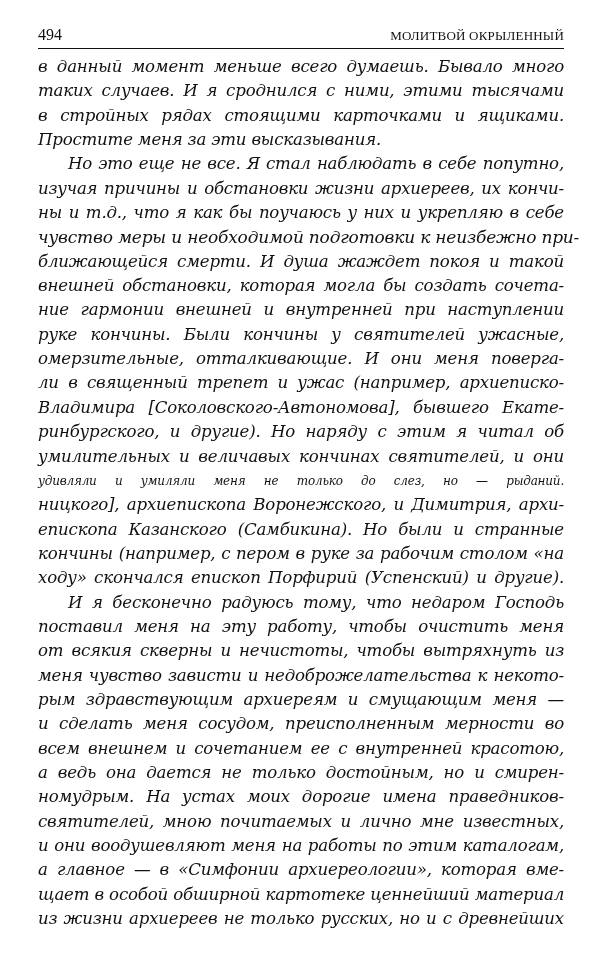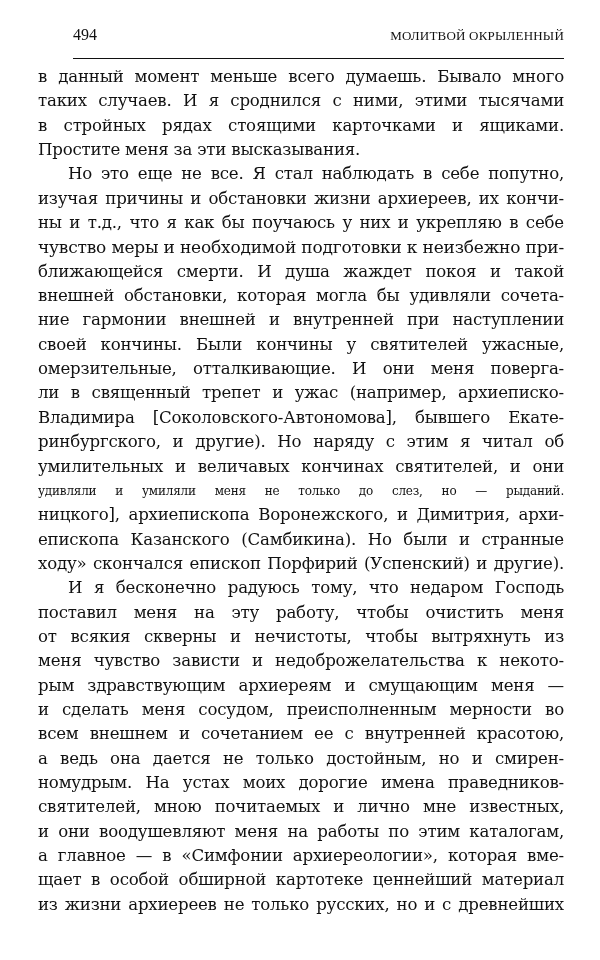--- a/index.html
+++ b/index.html
@@ -1,23 +1,23 @@
 <!DOCTYPE html>
 <html><head>
 <meta charset="utf-8">
 <style>
   html, body { margin: 0; padding: 0; background: #ffffff; }
   body { width: 600px; height: 960px; overflow: hidden; position: relative; }
   .page { position: absolute; left: 38px; top: 18px; width: 526px; }
   .header { display: flex; justify-content: space-between; align-items: flex-end;
-    height: 26px; border-bottom: 1.5px solid #111; padding-bottom: 14px; margin-left: 35px; }
+    height: 26px; border-bottom: 1.5px solid #111; padding-bottom: 4px; }
   .pnum { font-family: "Liberation Serif", serif; font-size: 16px; color: #111; }
   .rtitle { font-family: "Liberation Serif", serif; font-size: 13px; color: #111; letter-spacing: 0.2px; }
   .body { margin-top: 6px; }
-  .line { font-family: "DejaVu Serif", serif; font-size: 16.6px;
+  .line { font-family: "DejaVu Serif", serif; font-style: italic; font-size: 16.6px;
     line-height: 24.35px; height: 24.35px; color: #111; white-space: nowrap;
     text-align: justify; text-align-last: justify; letter-spacing: -0.2px; }
   .line.last { text-align-last: left; }
   .line.indent { padding-left: 30px; }
 </style>
 </head>
 <body>
 
 <div class="page">
   <div class="header">
@@ -27,31 +27,32 @@
   <div class="body" id="text-body">
       <div class="line">в данный момент меньше всего думаешь. Бывало много</div>
       <div class="line">таких случаев. И я сроднился с ними, этими тысячами</div>
       <div class="line">в стройных рядах стоящими карточками и ящиками.</div>
       <div class="line last">Простите меня за эти высказывания.</div>
       <div class="line indent">Но это еще не все. Я стал наблюдать в себе попутно,</div>
       <div class="line">изучая причины и обстановки жизни архиереев, их кончи-</div>
       <div class="line">ны и т.д., что я как бы поучаюсь у них и укрепляю в себе</div>
       <div class="line" style="font-size: 17px;">чувство меры и необходимой подготовки к неизбежно при-</div>
       <div class="line">ближающейся смерти. И душа жаждет покоя и такой</div>
-      <div class="line">внешней обстановки, которая могла бы удивляли сочета-</div>
+      <div class="line">внешней обстановки, которая могла бы создать сочета-</div>
       <div class="line">ние гармонии внешней и внутренней при наступлении</div>
-      <div class="line">своей кончины. Были кончины у святителей ужасные,</div>
+      <div class="line">руке кончины. Были кончины у святителей ужасные,</div>
       <div class="line">омерзительные, отталкивающие. И они меня поверга-</div>
       <div class="line">ли в священный трепет и ужас (например, архиеписко-</div>
       <div class="line">Владимира [Соколовского-Автономова], бывшего Екате-</div>
       <div class="line">ринбургского, и другие). Но наряду с этим я читал об</div>
       <div class="line">умилительных и величавых кончинах святителей, и они</div>
       <div class="line" style="font-size: 12px;">удивляли и умиляли меня не только до слез, но — рыданий.</div>
       <div class="line">ницкого], архиепископа Воронежского, и Димитрия, архи-</div>
       <div class="line">епископа Казанского (Самбикина). Но были и странные</div>
+      <div class="line">кончины (например, с пером в руке за рабочим столом «на</div>
       <div class="line">ходу» скончался епископ Порфирий (Успенский) и другие).</div>
       <div class="line indent">И я бесконечно радуюсь тому, что недаром Господь</div>
       <div class="line">поставил меня на эту работу, чтобы очистить меня</div>
       <div class="line">от всякия скверны и нечистоты, чтобы вытряхнуть из</div>
       <div class="line">меня чувство зависти и недоброжелательства к некото-</div>
       <div class="line">рым здравствующим архиереям и смущающим меня —</div>
       <div class="line">и сделать меня сосудом, преисполненным мерности во</div>
       <div class="line">всем внешнем и сочетанием ее с внутренней красотою,</div>
       <div class="line">а ведь она дается не только достойным, но и смирен-</div>
       <div class="line">номудрым. На устах моих дорогие имена праведников-</div>

